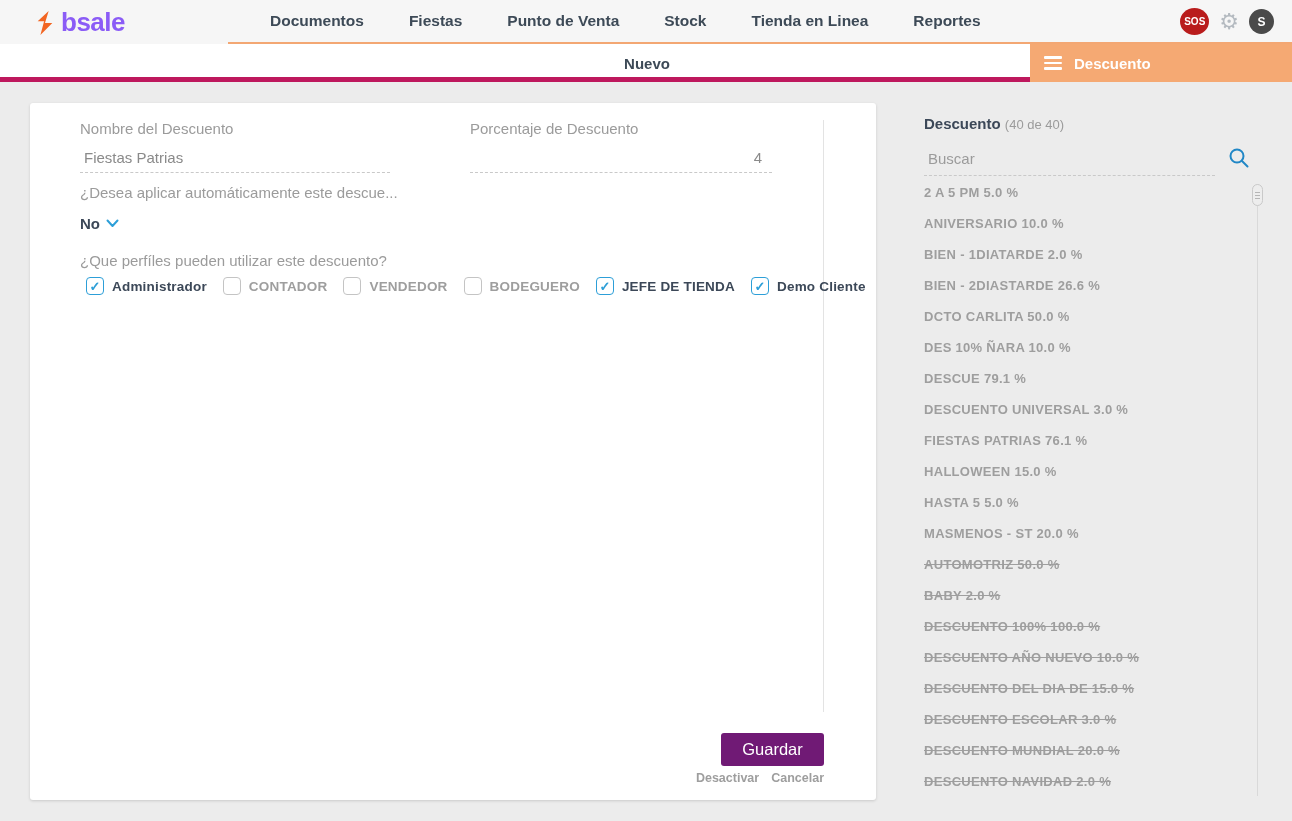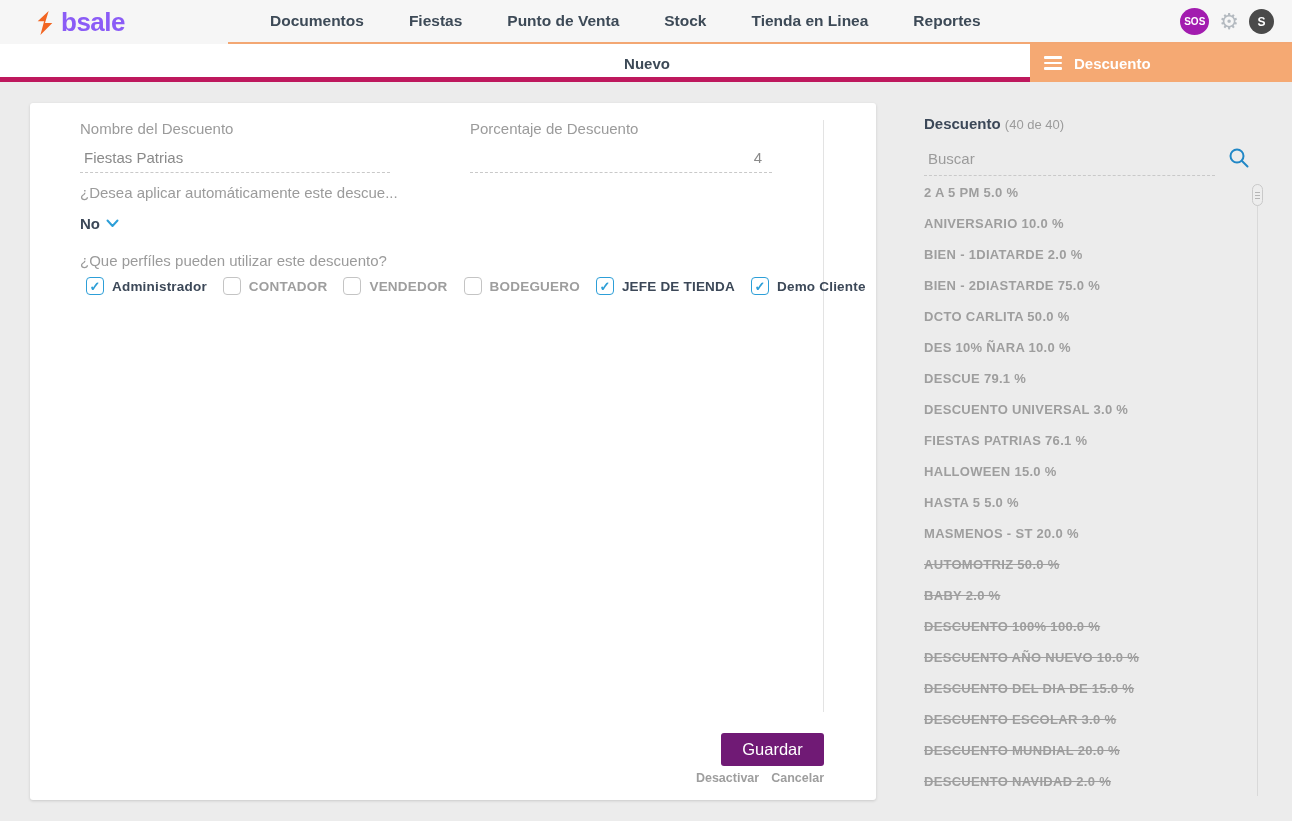--- a/index.html
+++ b/index.html
@@ -8,21 +8,21 @@
 
   
   .topbar { position:absolute; left:0; top:0; width:1292px; height:44px; background:#f6f6f6; }
   .topbar .orange-line { position:absolute; left:228px; right:0; top:42px; height:2px; background:#f3a773; }
   .logo { position:absolute; left:34px; top:7px; display:flex; align-items:center; gap:5px; }
   .logo svg { display:block; }
   .logo .word { color:#8b5cf6; font-size:26px; font-weight:700; letter-spacing:-0.5px; }
   .nav { position:absolute; left:270px; top:0; height:42px; display:flex; align-items:center; gap:45px; }
   .nav .nav-item { font-size:15.5px; font-weight:600; color:#3d4a57; white-space:nowrap; cursor:pointer; }
   .top-icons { position:absolute; right:18px; top:8px; display:flex; align-items:center; gap:10px; }
-  .sos { width:29px; height:27px; border-radius:50%; background:#a21caf; color:#fff; font-size:10px; font-weight:700;
+  .sos { width:29px; height:27px; border-radius:50%; background:#b91c1c; color:#fff; font-size:10px; font-weight:700;
          display:flex; align-items:center; justify-content:center; }
   .gear { font-family:"DejaVu Sans", sans-serif; color:#b4bac0; font-size:22px; line-height:1; }
   .avatar { width:25px; height:25px; border-radius:50%; background:#4a4a4a; color:#fff; font-size:12px; font-weight:600;
             display:flex; align-items:center; justify-content:center; }
 
   
   .tabbar { position:absolute; left:0; top:44px; width:1030px; height:38px; background:#fff; border-bottom:5px solid #be185d; }
   .tabbar .tab { position:absolute; left:647px; top:0; height:38px; transform:translateX(-50%);
                  display:flex; align-items:center; font-size:15px; font-weight:600; color:#3d4a57; }
   .panel-head { position:absolute; left:1030px; top:44px; width:262px; height:38px; background:#f5a973;
@@ -197,21 +197,21 @@
 
       <div class="side-item">
         <span>ANIVERSARIO 10.0 %</span>
       </div>
 
       <div class="side-item">
         <span>BIEN - 1DIATARDE 2.0 %</span>
       </div>
 
       <div class="side-item">
-        <span>BIEN - 2DIASTARDE 75.0 %</span>
+        <span>BIEN - 2DIASTARDE 26.6 %</span>
       </div>
 
       <div class="side-item">
         <span>DCTO CARLITA 50.0 %</span>
       </div>
 
       <div class="side-item">
         <span>DES 10% ÑARA 10.0 %</span>
       </div>
 

